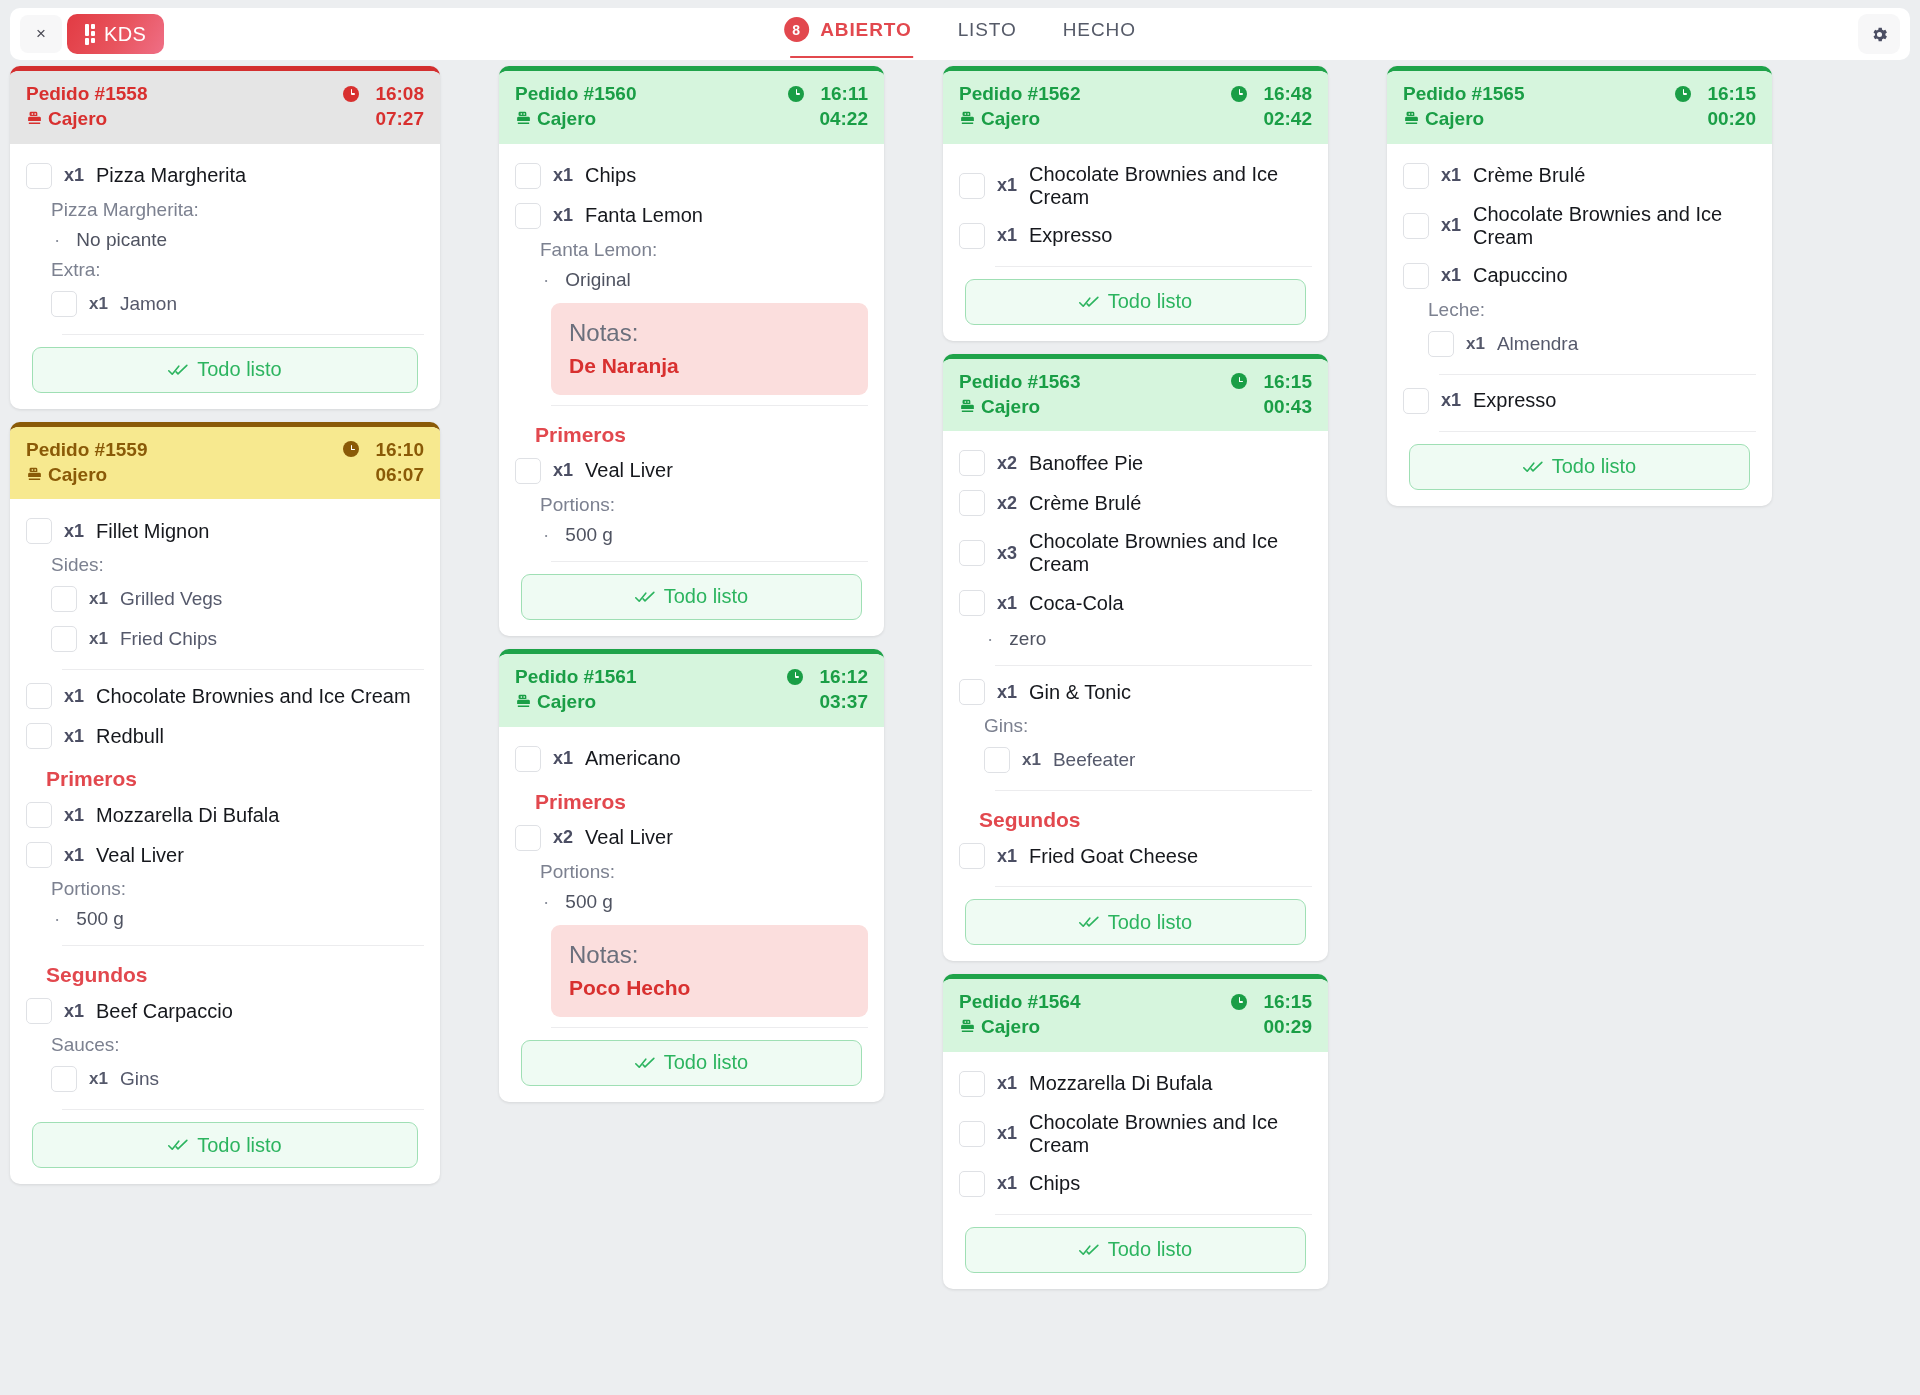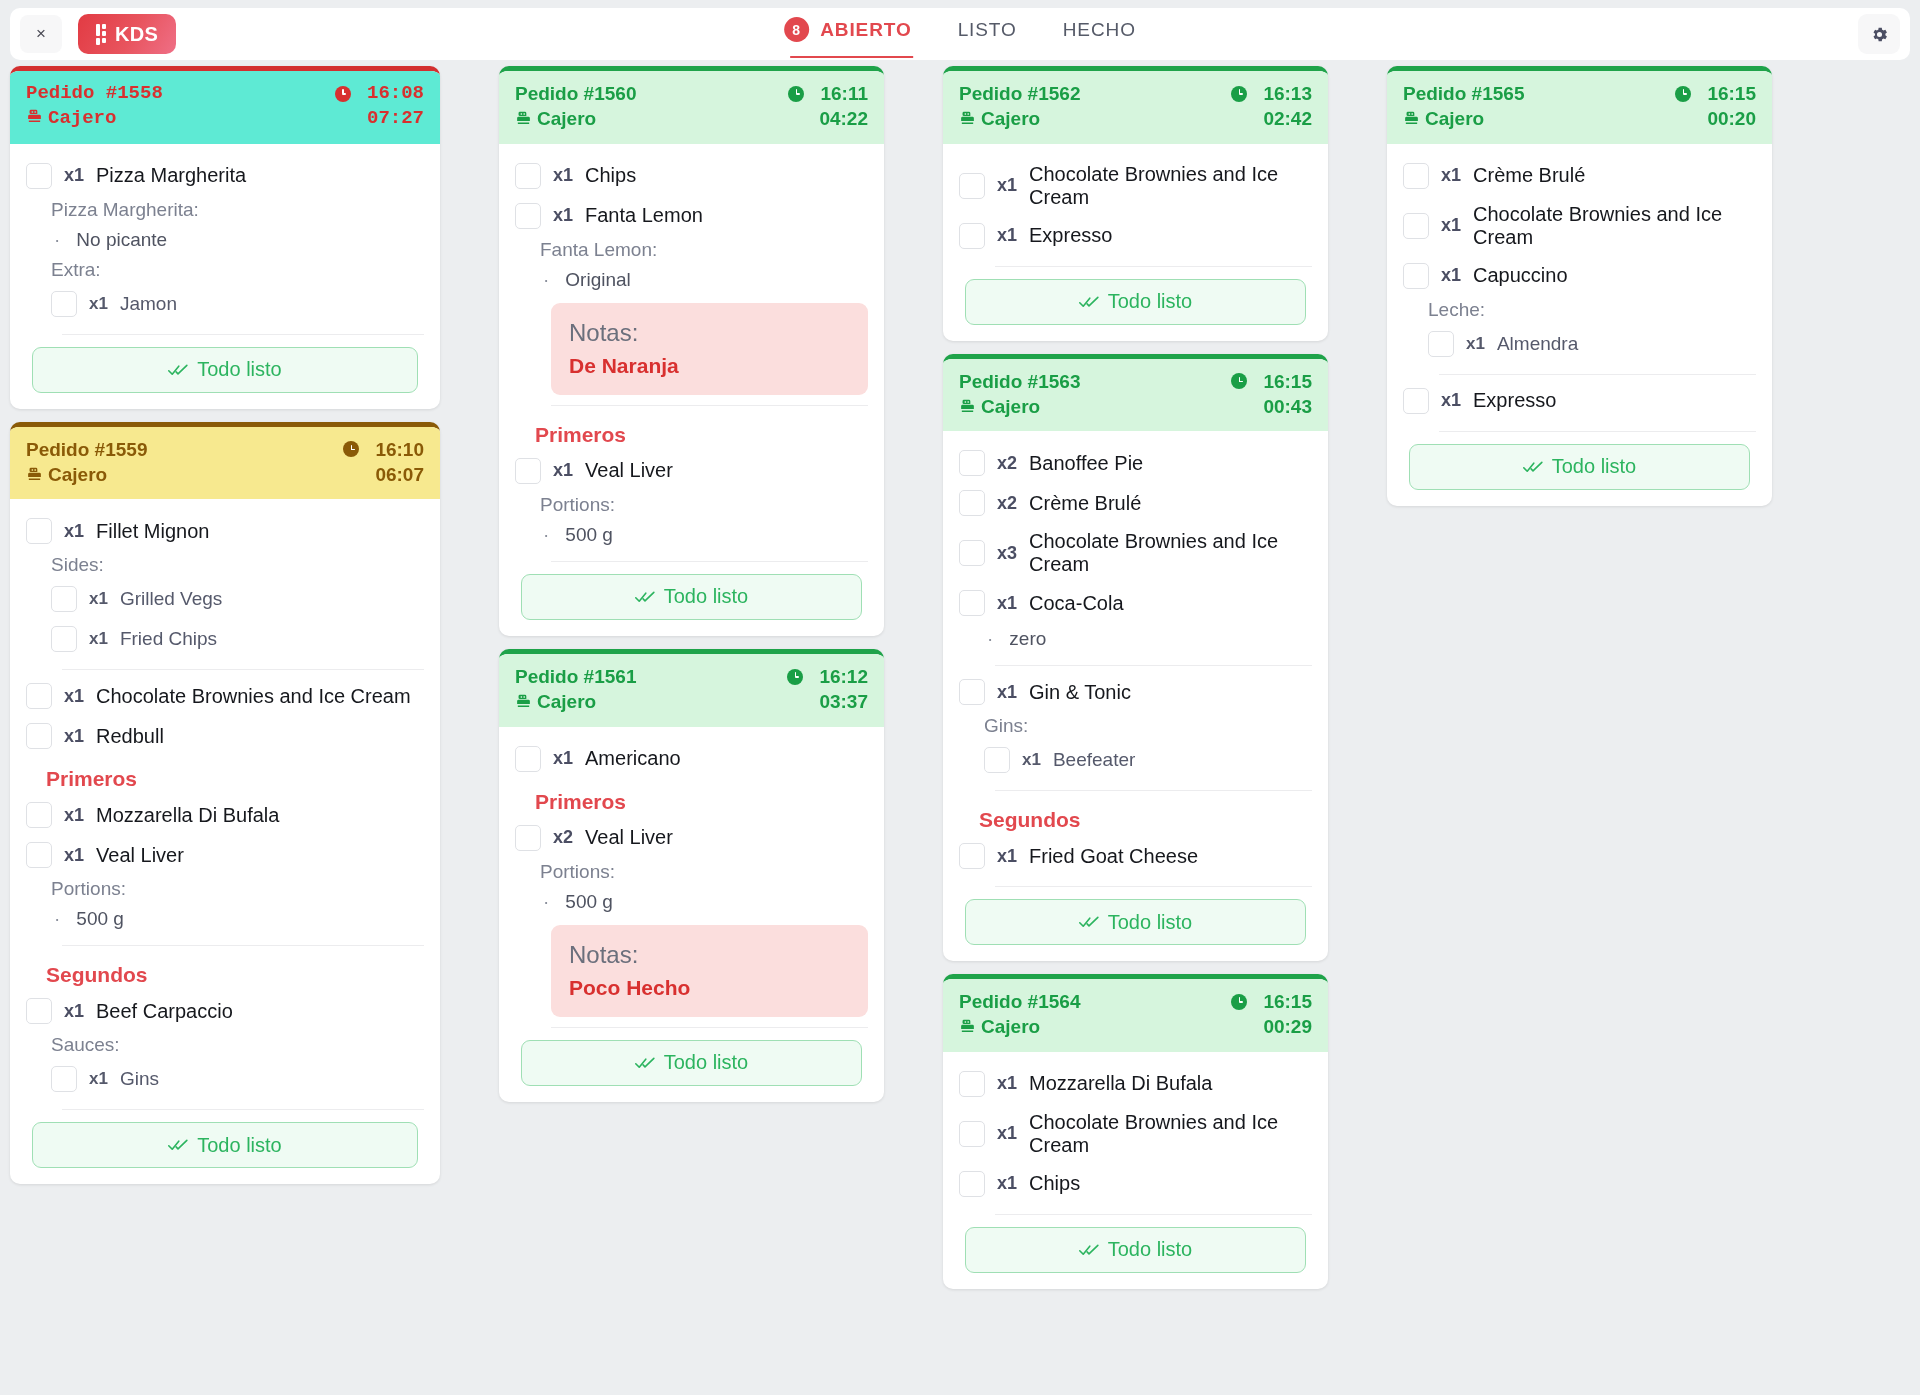--- a/index.html
+++ b/index.html
@@ -15,24 +15,24 @@
     position: absolute; top: 8px; left: 10px; right: 10px; height: 52px;
     background: #ffffff; border-radius: 10px;
     display: flex; align-items: center; padding: 0 10px;
   }
   .close-btn {
     width: 42px; height: 38px; border-radius: 8px; background: #f7f7f8;
     display: flex; align-items: center; justify-content: center;
     color: #4a4a55; font-size: 17px; cursor: pointer; flex: none;
   }
   .kds-badge {
-    margin-left: 16px; height: 40px; padding: 0 18px; border-radius: 10px;
+    margin-left: 5px; height: 40px; padding: 0 18px; border-radius: 10px;
     background: linear-gradient(120deg,#e23b43 0%,#e8545e 55%,#ef6f86 100%);
     color: #fff; display: flex; align-items: center; gap: 9px;
-    font-size: 20px; font-weight: bold; letter-spacing: .3px; flex: none;
+    font-size: 20px; font-weight: normal; letter-spacing: .3px; flex: none;
     cursor: pointer;
   }
   .grid-ic { display: grid; grid-template-columns: 4px 4px; grid-template-rows: 5px 5px 5px; gap: 2px; }
   .grid-ic i { background: #fff; border-radius: 1px; display: block; }
   .grid-ic i.tall { grid-row: span 2; }
 
   .tabs {
     position: absolute; left: 50%; transform: translateX(-50%);
     display: flex; align-items: flex-end; gap: 46px; height: 52px;
   }
@@ -72,21 +72,21 @@
   }
   .card.red    { border-top: 5px solid #d32f2f; }
   .card.yellow { border-top: 5px solid #8a5a07; }
   .card.green  { border-top: 5px solid #1fa34a; margin-left: 45px; }
 
   .card-head {
     padding: 10px 16px 12px 16px;
     display: flex; justify-content: space-between; align-items: flex-start;
     font-weight: bold; font-size: 19px; line-height: 1.33;
   }
-  .red    .card-head { background: #5eead4; color: #d8302f; font-family: Liberation Mono, monospace; }
+  .red    .card-head { background: #e5e5e5; color: #d8302f; }
   .yellow .card-head { background: #f7e98f; color: #8a5a07; }
   .green  .card-head { background: #d6f5dd; color: #1a9e46; }
 
   .head-right { text-align: right; }
   .head-clock { display: flex; align-items: center; justify-content: flex-end; gap: 16px; }
   .clock-dot {
     width: 16px; height: 16px; border-radius: 50%; position: relative; flex: none;
   }
   .red .clock-dot    { background: #d8302f; }
   .yellow .clock-dot { background: #8a5a07; }
@@ -417,21 +417,21 @@
         <div class="card-head">
           <div>
             <div>Pedido #1562</div>
             <div><svg class="cashier-ic" width="17" height="17" viewBox="0 0 24 24" fill="currentColor">
                 <path d="M4 19h16v2H4zM5 11h14a2 2 0 0 1 2 2v4H3v-4a2 2 0 0 1 2-2zm2-7h7a2 2 0 0 1 2 2v4H7a2 2 0 0 1-2-2V6a2 2 0 0 1 2-2zm1 2v2h2V6H8zm4 0v2h2V6h-2z"></path>
               </svg>Cajero</div>
           </div>
           <div class="head-right">
             <div class="head-clock">
               <span class="clock-dot"></span>
-              <span>16:13</span>
+              <span>16:48</span>
             </div>
             <div>02:42</div>
           </div>
         </div>
         <div class="card-body">
           <div class="line">
             <span class="cbox"></span>
             <span class="qty">x1</span>
             <span class="nm">Chocolate Brownies and Ice Cream</span>
           </div>

